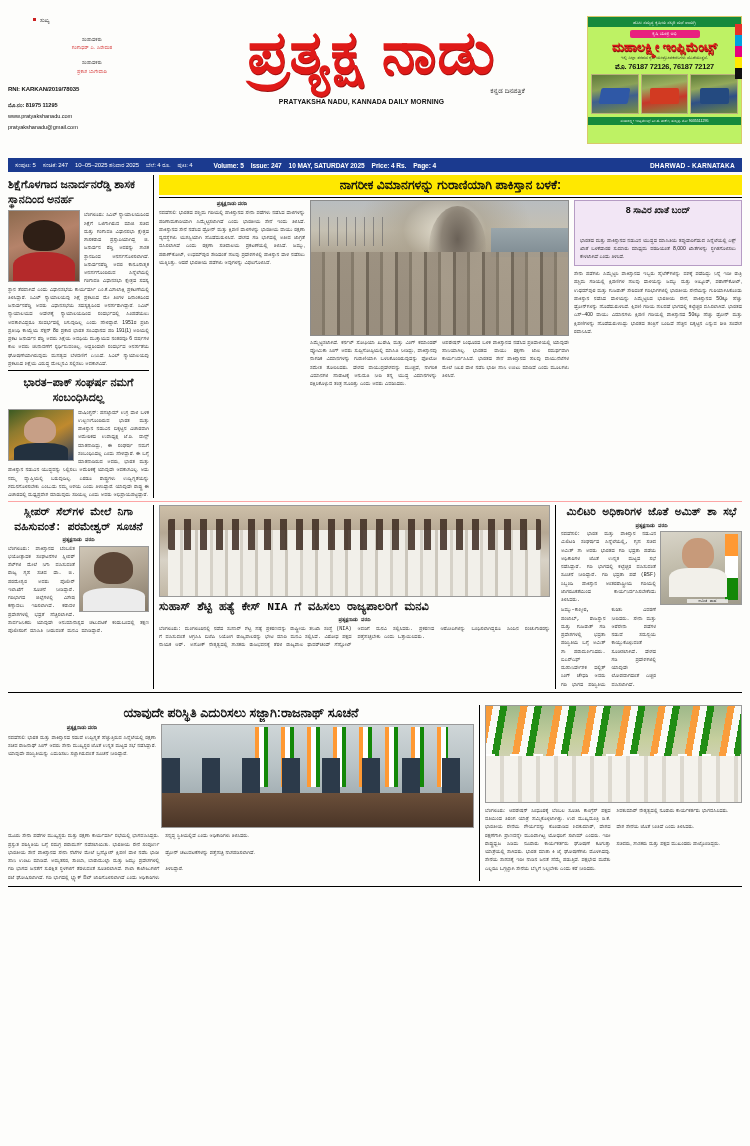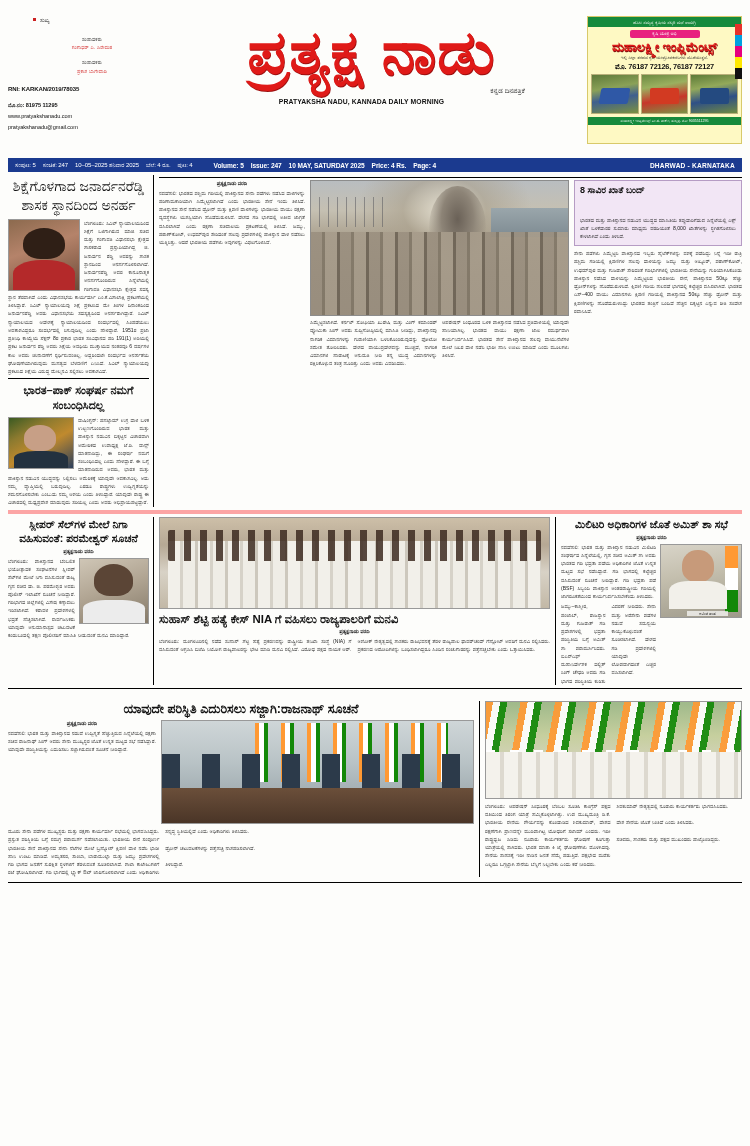--- a/index.html
+++ b/index.html
@@ -86,21 +86,21 @@
     letter-spacing: .1px;
     margin-top: 3px;
     padding-right: 20px;
   }
 
   .mast-ad {
     width: 155px;
     height: 128px;
     margin-top: 10px;
     border: 1px solid #d8c96a;
-    background: #fef9c3;
+    background: #bef264;
     position: relative;
     overflow: hidden;
   }
   .ad-top-strip {
     background: #168a3c;
     color: #fff;
     font-size: 4.4px;
     text-align: center;
     padding: 2.5px 2px;
     letter-spacing: .1px;
@@ -194,24 +194,23 @@
   .main {
     display: flex;
     margin-top: 3px;
     gap: 0;
   }
   .col-left { width: 146px; padding-right: 4px; border-right: 1px solid #000; }
   .col-rest { flex: 1; padding-left: 5px; }
 
   
   .lead-head {
-    font-size: 14px;
-    font-weight: normal;
-    color: #111;
-    text-align: center;
+    font-size: 11px;
+    font-weight: bold;
+    color: #111;
     line-height: 1.38;
     padding: 2px 0 3px 0;
   }
   .photo {
     background: #b8b0a4;
     position: relative;
     overflow: hidden;
     border: .5px solid #999;
   }
   .ph-jreddy {
@@ -331,35 +330,35 @@
 
   .cap-row { display: flex; gap: 5px; margin-top: 2px; }
 
   .pinkbox {
     border: 1px solid #b69cc4;
     background: #f2e6f5;
     padding: 4px 5px 5px 5px;
     margin-bottom: 3px;
   }
   .pinkbox .pb-title {
-    text-align: left;
+    text-align: center;
     font-size: 9px;
     font-weight: bold;
     color: #111;
     margin-bottom: 20px;
   }
   .pinkbox .pb-body {
     font-size: 5.1px;
     line-height: 1.58;
     text-align: justify;
     color: #1a1a1a;
   }
 
   
-  .band2 { display: flex; margin-top: 3px; border-top: 4px solid #fca5a5; padding-top: 3px; }
+  .band2 { display: flex; margin-top: 3px; border-top: 1px solid #fca5a5; padding-top: 3px; font-family: Liberation Mono, monospace; }
   .b2-c1 { width: 146px; padding-right: 4px; border-right: 1px solid #000; }
   .b2-c2 { flex: 1; padding: 0 5px; border-right: 1px solid #000; }
   .b2-c3 { width: 186px; padding-left: 5px; }
 
   .sec-head {
     font-size: 10.6px;
     font-weight: bold;
     text-align: center;
     color: #111;
     line-height: 1.36;
@@ -568,20 +567,21 @@
       <div class="lead-head">ಶಿಕ್ಷೆಗೊಳಗಾದ ಜನಾರ್ದನರೆಡ್ಡಿ ಶಾಸಕ ಸ್ಥಾನದಿಂದ ಅನರ್ಹ</div>
       <div class="photo ph-jreddy"></div>
       <div class="body-text">ಬೆಂಗಳೂರು: ಸಿವಿಲ್ ನ್ಯಾಯಾಲಯದಿಂದ ಶಿಕ್ಷೆಗೆ ಒಳಗಾಗಿರುವ ಮಾಜಿ ಸಚಿವ ಮತ್ತು ಗಂಗಾವತಿ ವಿಧಾನಸಭಾ ಕ್ಷೇತ್ರದ ಶಾಸಕರಾದ ಪ್ರಸ್ತಾಪಿಯಾಗಿದ್ದ ಜಿ. ಜನಾರ್ದನ ರೆಡ್ಡಿ ಅವರನ್ನು ಶಾಸಕ ಸ್ಥಾನದಿಂದ ಅನರ್ಹಗೊಳಿಸಲಾಗಿದೆ. ಜನಾರ್ದನರೆಡ್ಡಿ ಅವರ ಕಾನೂನಾತ್ಮಕ ಅನರ್ಹಗೊಂಡಿರುವ ಹಿನ್ನೆಲೆಯಲ್ಲಿ ಗಂಗಾವತಿ ವಿಧಾನಸಭಾ ಕ್ಷೇತ್ರದ ಸದಸ್ಯ ಸ್ಥಾನ ತೆರವಾಗಿದೆ ಎಂದು ವಿಧಾನಸಭೆಯ ಕಾರ್ಯದರ್ಶಿ ಎಂ.ಕೆ.ವಿಶಾಲಾಕ್ಷಿ ಪ್ರಕಟಣೆಯಲ್ಲಿ ತಿಳಿಸಿದ್ದಾರೆ. ಸಿವಿಲ್ ನ್ಯಾಯಾಲಯವು ಶಿಕ್ಷೆ ಪ್ರಕಟಿಸಿದ ಮೇ ತಿಂಗಳ ದಿನಾಂಕದಿಂದ ಜನಾರ್ದನರೆಡ್ಡಿ ಅವರು ವಿಧಾನಸಭೆಯ ಸದಸ್ಯತ್ವದಿಂದ ಅನರ್ಹರಾಗಿದ್ದಾರೆ. ಸಿವಿಲ್ ನ್ಯಾಯಾಲಯದ ಆದೇಶಕ್ಕೆ ನ್ಯಾಯಾಲಯದಿಂದ ಸಂದರ್ಭದಲ್ಲಿ ಹಿಂಪಡೆಯಲು ಅವಕಾಶವಿದ್ದರೂ ಸಂದರ್ಭದಲ್ಲಿ ಸಿಗುವುದಿಲ್ಲ ಎಂದು ಹೇಳಿದ್ದಾರೆ. 1951ರ ಪ್ರಜಾ ಪ್ರತಿನಿಧಿ ಕಾಯ್ದೆಯ ಸೆಕ್ಷನ್ 8ರ ಪ್ರಕಾರ ಭಾರತ ಸಂವಿಧಾನದ ಪರಿ 191(1) ಅಡಿಯಲ್ಲಿ ಪ್ರಕಟ ಜನಾರ್ದನ ರೆಡ್ಡಿ ಅವರು ಶಿಕ್ಷೆಯ ಅವಧಿಯ ಮುಕ್ತಾಯದ ನಂತರವೂ 6 ವರ್ಷಗಳ ಕಾಲ ಅವರು ಚುನಾವಣೆಗೆ ಸ್ಪರ್ಧಿಸುವಂತಿಲ್ಲ. ಆದ್ದರಿಂದಲೇ ಸಂದರ್ಭದ ಅನರ್ಹತೆಯ ಘೋಷಣೆಯಾಗಿರುವುದು ಮಹತ್ವದ ಬೆಳವಣಿಗೆ ಎನಿಸಿದೆ. ಸಿವಿಲ್ ನ್ಯಾಯಾಲಯವು ಪ್ರಕಟಿಸಿದ ಶಿಕ್ಷೆಯ ವಿರುದ್ಧ ಮೇಲ್ಮನವಿ ಸಲ್ಲಿಸಲು ಅವಕಾಶವಿದೆ.</div>
 
       <div class="sub-head">ಭಾರತ–ಪಾಕ್ ಸಂಘರ್ಷ ನಮಗೆ ಸಂಬಂಧಿಸಿದಲ್ಲ</div>
       <div class="photo ph-vance"></div>
       <div class="body-text">ವಾಷಿಂಗ್ಟನ್: ಪಹಲ್ಗಾಮ್ ಉಗ್ರ ದಾಳಿ ಬಳಿಕ ಉಲ್ಬಣಗೊಂಡಿರುವ ಭಾರತ ಮತ್ತು ಪಾಕಿಸ್ತಾನ ನಡುವಿನ ಬಿಕ್ಕಟ್ಟಿನ ವಿಚಾರವಾಗಿ ಅಮೇರಿಕದ ಉಪಾಧ್ಯಕ್ಷ ಜೆ.ಡಿ. ವಾನ್ಸ್ ಮಾತನಾಡಿದ್ದು, ಈ ಸಂಘರ್ಷ ನಮಗೆ ಸಂಬಂಧಿಸಿದಲ್ಲ ಎಂದು ಹೇಳಿದ್ದಾರೆ. ಈ ಬಗ್ಗೆ ಮಾತನಾಡಿರುವ ಅವರು, ಭಾರತ ಮತ್ತು ಪಾಕಿಸ್ತಾನ ನಡುವಿನ ಯುದ್ಧವನ್ನು ನಿಲ್ಲಿಸಲು ಅಮೆರಿಕಕ್ಕೆ ಯಾವುದೇ ಅವಕಾಶವಿಲ್ಲ. ಅದು ನಮ್ಮ ವ್ಯಾಪ್ತಿಯಲ್ಲಿ ಬರುವುದಿಲ್ಲ. ಎರಡೂ ರಾಷ್ಟ್ರಗಳು ಉದ್ವಿಗ್ನತೆಯನ್ನು ಶಮನಗೊಳಿಸಬೇಕು ಎಂಬುದು ನಮ್ಮ ಆಶಯ ಎಂದು ತಿಳಿಸಿದ್ದಾರೆ. ಯಾವುದೇ ರಾಷ್ಟ್ರ ಈ ವಿಚಾರದಲ್ಲಿ ಮಧ್ಯಪ್ರವೇಶ ಮಾಡುವುದು ಸರಿಯಲ್ಲ ಎಂದು ಅವರು ಅಭಿಪ್ರಾಯಪಟ್ಟಿದ್ದಾರೆ.</div>
     </div>
 
     <div class="col-rest">
+      <div class="yellow-band">ನಾಗರೀಕ ವಿಮಾನಗಳನ್ನು ಗುರಾಣಿಯಾಗಿ ಪಾಕಿಸ್ತಾನ ಬಳಕೆ:</div>
       <div class="hr-thin"></div>
 
       <div class="tri">
 
         <div class="c1">
           <div class="byline">ಪ್ರತ್ಯಕ್ಷನಾಡು ವರದಿ</div>
           <div class="body-text">ನವದೆಹಲಿ: ಭಾರತದ ಪಶ್ಚಿಮ ಗಡಿಯಲ್ಲಿ ಪಾಕಿಸ್ತಾನದ ಸೇನಾ ಪಡೆಗಳು ನಡೆಸಿದ ದಾಳಿಗಳನ್ನು ಪರಿಣಾಮಕಾರಿಯಾಗಿ ಹಿಮ್ಮೆಟ್ಟಿಸಲಾಗಿದೆ ಎಂದು ಭಾರತೀಯ ಸೇನೆ ಇಂದು ತಿಳಿಸಿದೆ. ಪಾಕಿಸ್ತಾನದ ಸೇನೆ ನಡೆಸಿದ ಡ್ರೋನ್ ಮತ್ತು ಕ್ಷಿಪಣಿ ದಾಳಿಗಳನ್ನು ಭಾರತೀಯ ವಾಯು ರಕ್ಷಣಾ ವ್ಯವಸ್ಥೆಗಳು ಯಶಸ್ವಿಯಾಗಿ ಹೊಡೆದುರುಳಿಸಿವೆ. ದೇಶದ ಗಡಿ ಭಾಗದಲ್ಲಿ ಅತೀವ ಜಾಗ್ರತೆ ವಹಿಸಲಾಗಿದೆ ಎಂದು ರಕ್ಷಣಾ ಸಚಿವಾಲಯ ಪ್ರಕಟಣೆಯಲ್ಲಿ ತಿಳಿಸಿದೆ. ಜಮ್ಮು, ಪಠಾಣ್‌ಕೋಟ್, ಉಧಮ್‌ಪುರ ಸೇರಿದಂತೆ ಹಲವು ಪ್ರದೇಶಗಳಲ್ಲಿ ಪಾಕಿಸ್ತಾನ ದಾಳಿ ನಡೆಸಲು ಯತ್ನಿಸಿತ್ತು. ಆದರೆ ಭಾರತೀಯ ಪಡೆಗಳು ಅವುಗಳನ್ನು ವಿಫಲಗೊಳಿಸಿವೆ.</div>
         </div>
 
         <div class="c2">

